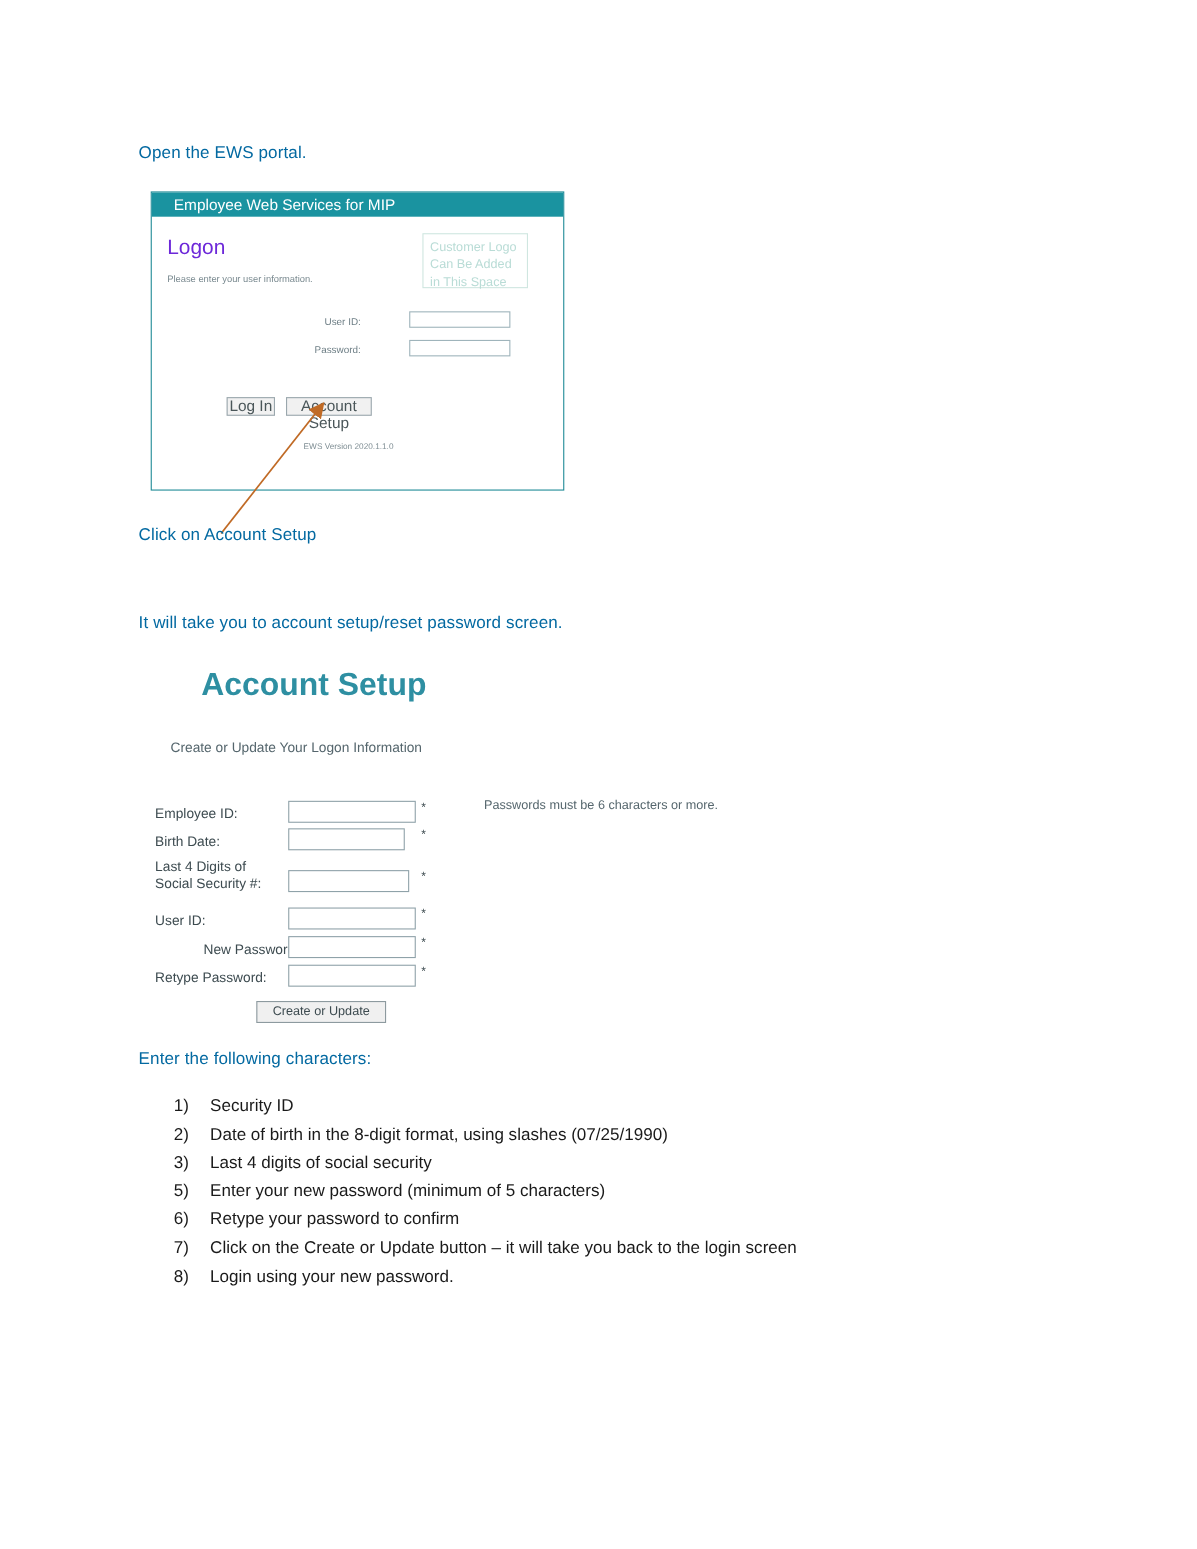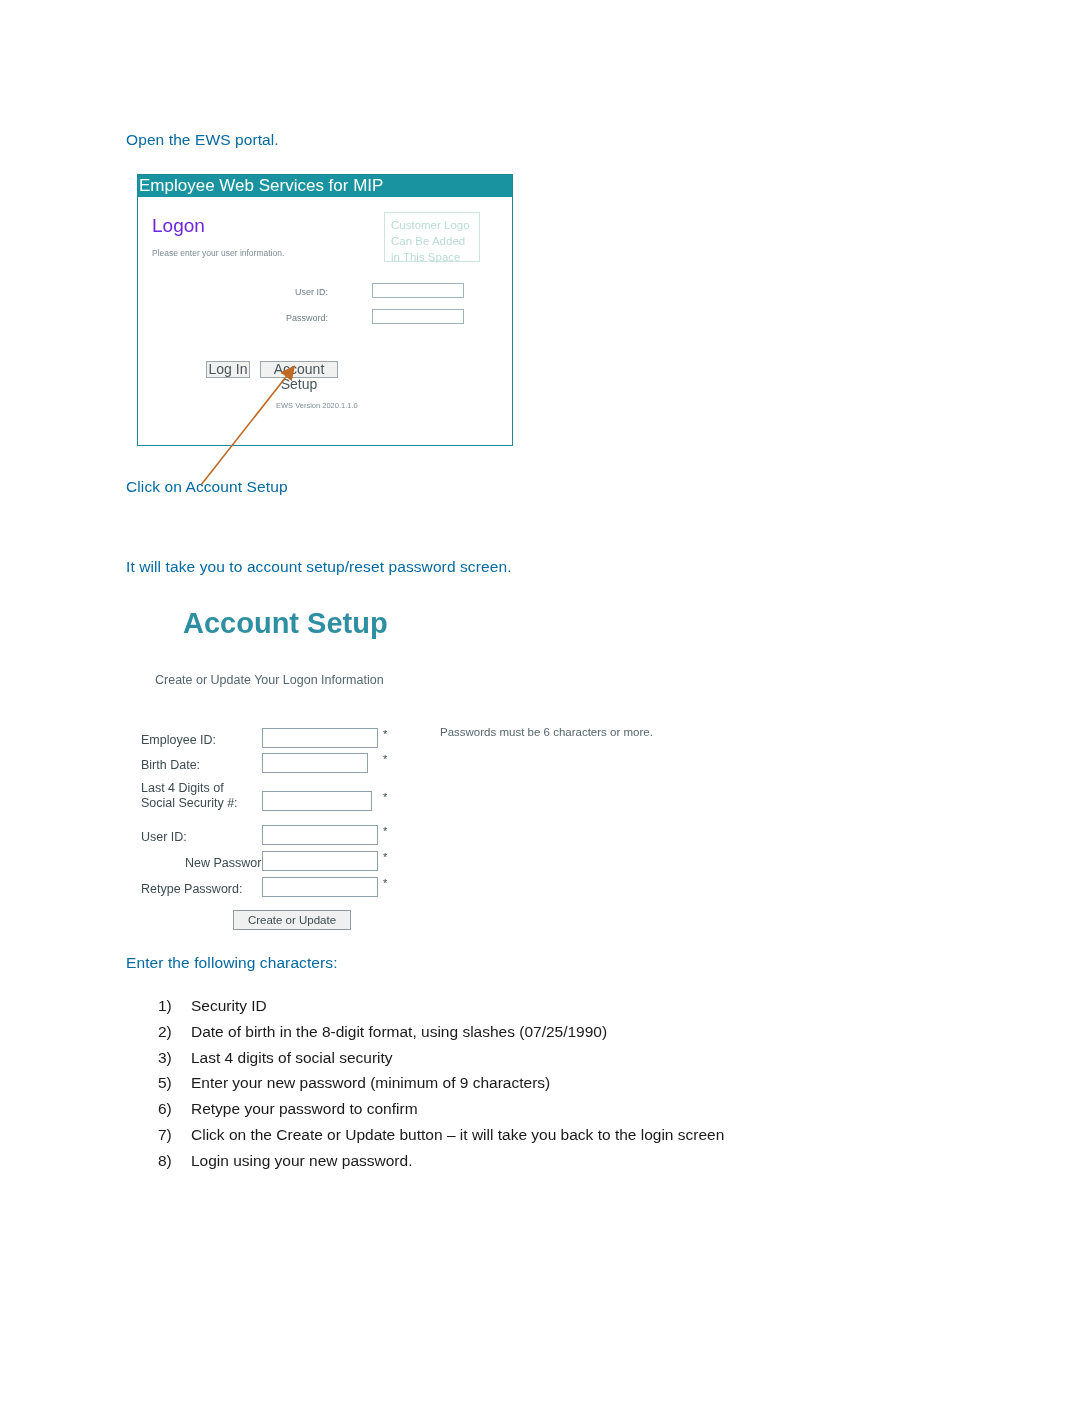--- a/index.html
+++ b/index.html
@@ -46,23 +46,23 @@
     background: #ffffff;
     box-sizing: border-box;
   }
   .logon-titlebar {
     position: absolute;
     left: 0; top: 0;
     width: 100%;
     height: 22px;
     background: #1a93a0;
     color: #ffffff;
-    font-size: 17px;
+    font-size: 14px;
     line-height: 22px;
-    padding-left: 1px;
+    padding-left: 20px;
     box-sizing: border-box;
     font-family: "Liberation Sans", sans-serif;
   }
   .logon-heading {
     position: absolute;
     left: 14px;
     top: 40px;
     font-size: 19px;
     color: #6d28d9;
     font-family: "Liberation Sans", sans-serif;
@@ -323,21 +323,21 @@
     <div class="list-item">
       <span class="list-num">1)</span><span>Security ID</span>
     </div>
     <div class="list-item">
       <span class="list-num">2)</span><span>Date of birth in the 8-digit format, using slashes (07/25/1990)</span>
     </div>
     <div class="list-item">
       <span class="list-num">3)</span><span>Last 4 digits of social security</span>
     </div>
     <div class="list-item">
-      <span class="list-num">5)</span><span>Enter your new password (minimum of 9 characters)</span>
+      <span class="list-num">5)</span><span>Enter your new password (minimum of 5 characters)</span>
     </div>
     <div class="list-item">
       <span class="list-num">6)</span><span>Retype your password to confirm</span>
     </div>
     <div class="list-item">
       <span class="list-num">7)</span><span>Click on the Create or Update button – it will take you back to the login screen</span>
     </div>
     <div class="list-item">
       <span class="list-num">8)</span><span>Login using your new password.</span>
     </div>

